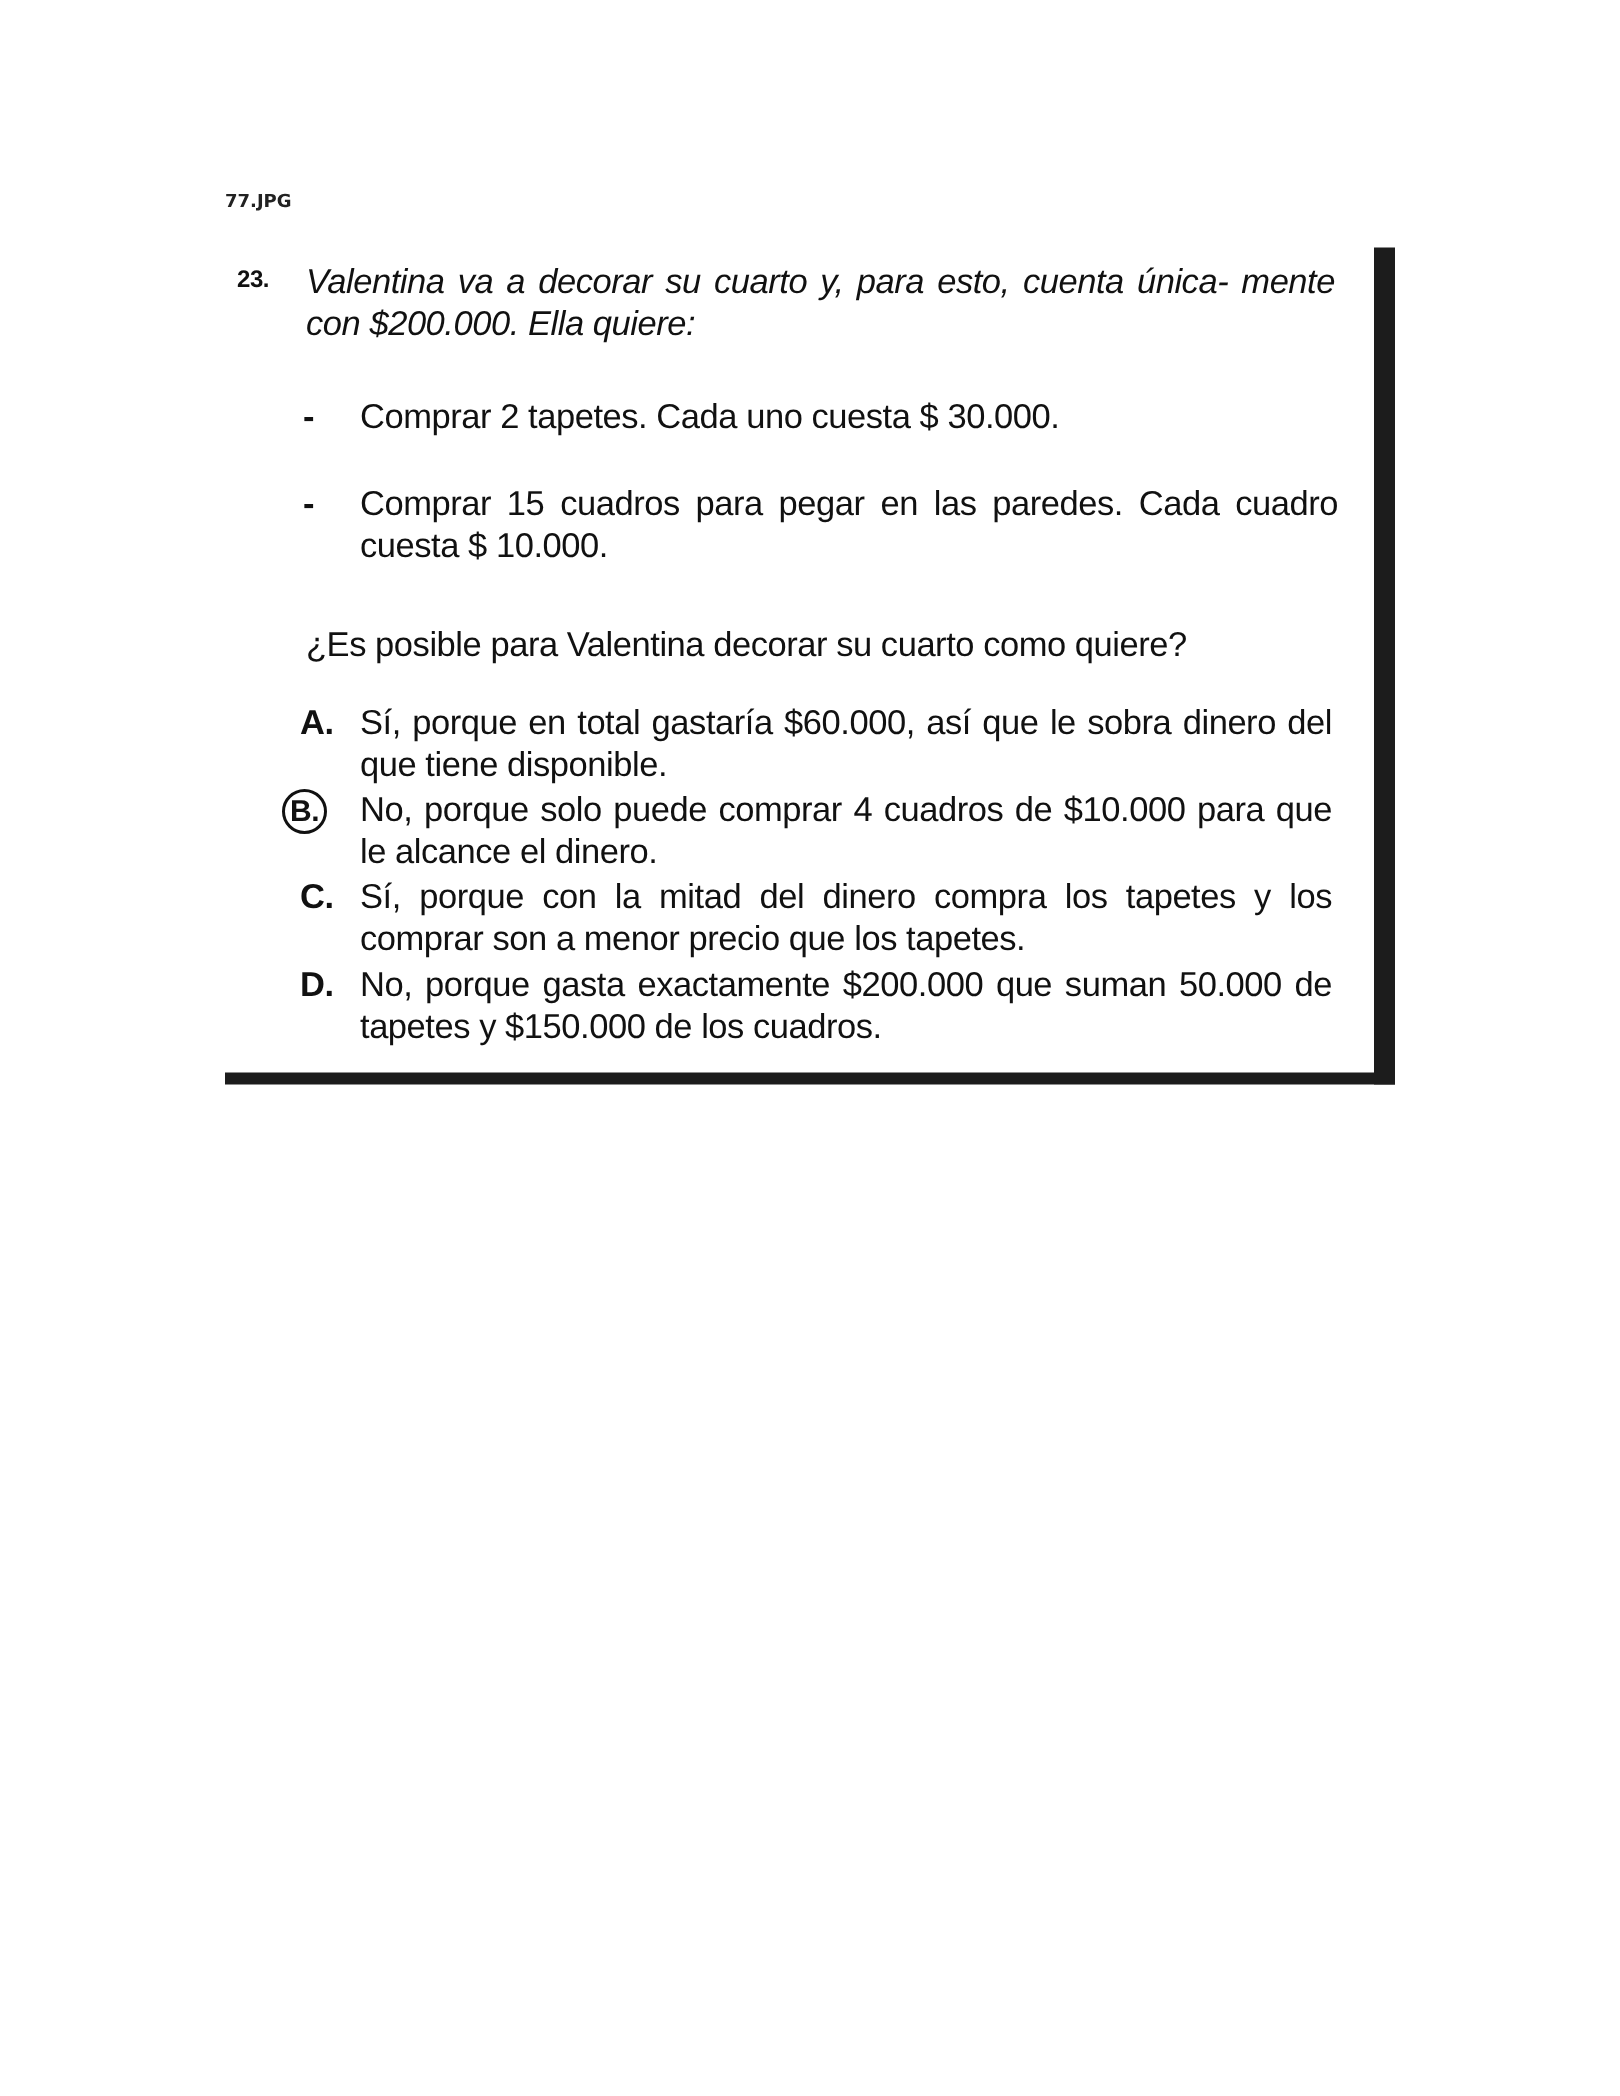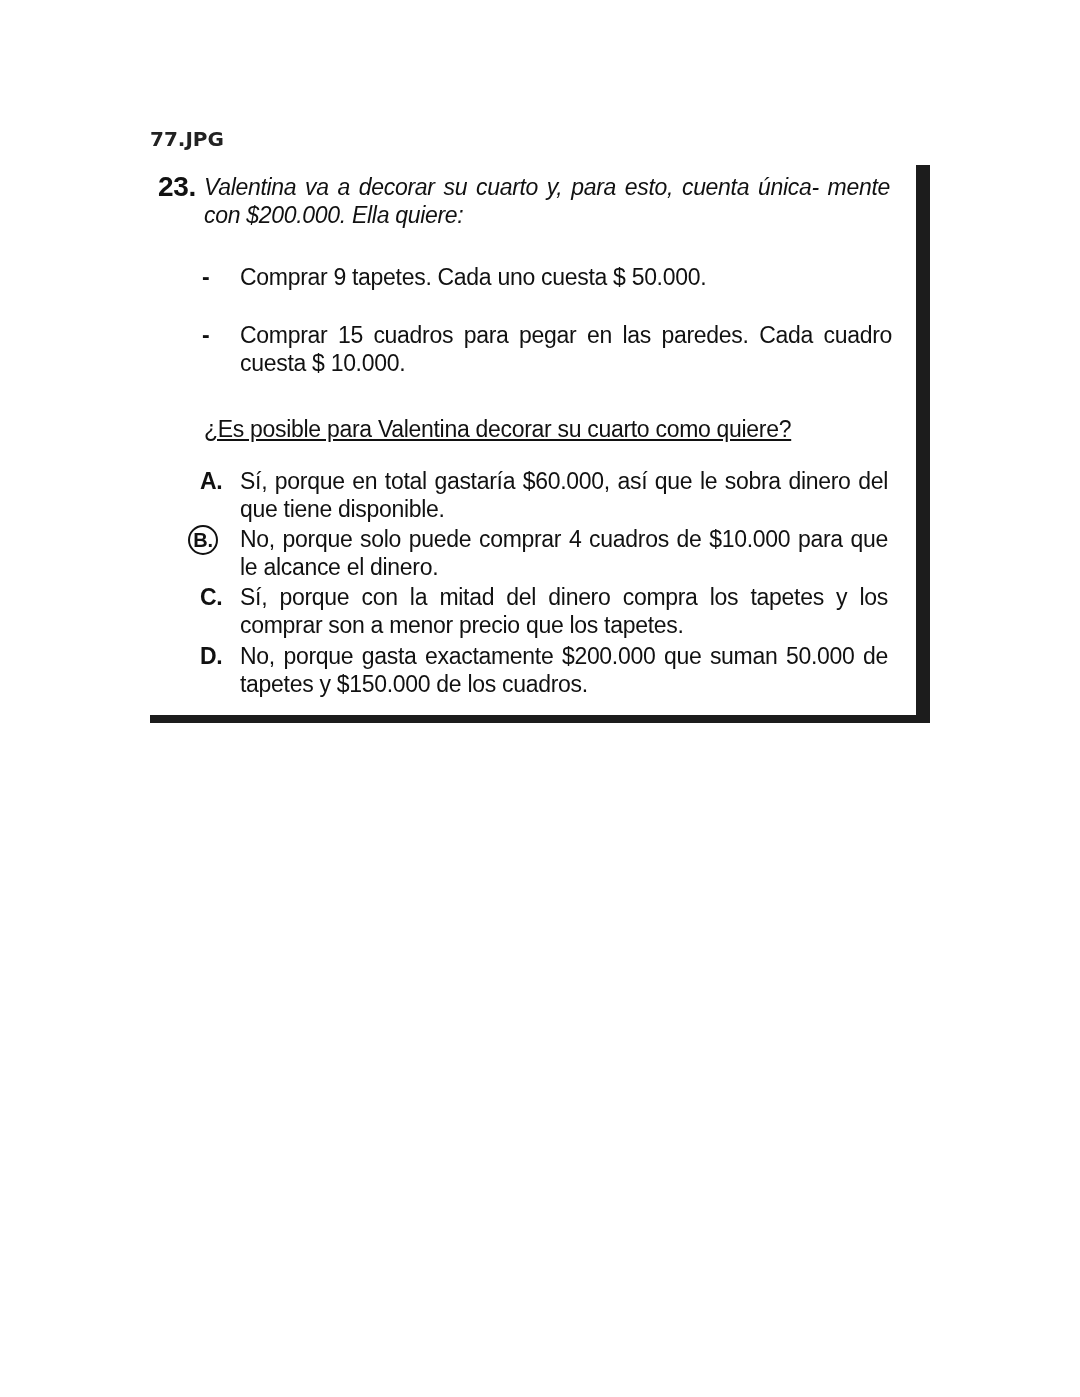--- a/index.html
+++ b/index.html
@@ -1,48 +1,48 @@
 <!DOCTYPE html>
 <html><head>
 <meta charset="utf-8">
 <style>
   html, body { margin:0; padding:0; background:#ffffff; }
   body { width:1080px; height:1397px; position:relative; overflow:hidden; font-family:"Liberation Sans", sans-serif; color:#111; }
-  .filename { position:absolute; left:150px; top:127px; font-family:"DejaVu Sans", sans-serif; font-weight:bold; font-size:20px; color:#222; }
+  .filename { position:absolute; left:150px; top:127px; font-family:"DejaVu Sans", sans-serif; font-weight:bold; font-size:12px; color:#222; }
   .card { position:absolute; left:150px; top:165px; width:780px; height:558px; }
   .border-right { position:absolute; left:766px; top:0; width:14px; height:558px; background:#1c1c1c; }
   .border-bottom { position:absolute; left:0; top:550px; width:780px; height:8px; background:#1c1c1c; }
   .content { position:absolute; left:8px; top:8px; width:732px; font-size:23px; line-height:28px; letter-spacing:-0.3px; }
-  .qnum { position:absolute; left:0; top:0; font-weight:bold; font-size:28px; }
+  .qnum { position:absolute; left:0; top:0; font-weight:bold; font-size:16px; }
   .qtext { position:absolute; left:46px; top:0; width:686px; text-align:justify;font-style:italic; }
   .bullet { position:absolute; left:44px; width:690px; }
   .bullet .dash { position:absolute; left:0; top:0; font-weight:bold; }
   .bullet .btext { position:absolute; left:38px; width:652px; text-align:justify; }
-  .prompt { position:absolute; left:46px; top:242px; width:700px;text-decoration:underline; }
+  .prompt { position:absolute; left:46px; top:242px; width:700px; }
   .opt { position:absolute; left:42px; width:690px; }
   .opt .letter { position:absolute; left:0; top:0; font-weight:bold; }
   .opt .otext { position:absolute; left:40px; width:648px; text-align:justify; }
   .circled { display:inline-block; width:26px; height:26px; border:2.5px solid #111; border-radius:50%; text-align:center; line-height:26px; margin-left:-12px; font-weight:bold; font-size:20px; }
 </style>
 </head>
 <body>
 
 <div class="filename">77.JPG</div>
 
 <div class="card">
   <div class="border-right"></div>
   <div class="border-bottom"></div>
 
   <div class="content">
     <div class="qnum">23.</div>
     <div class="qtext">Valentina va a decorar su cuarto y, para esto, cuenta única- mente con $200.000. Ella quiere:</div>
 
     <div class="bullet" style="top:90px;">
       <span class="dash">-</span>
-      <span class="btext">Comprar 9 tapetes. Cada uno cuesta $ 50.000.</span>
+      <span class="btext">Comprar 2 tapetes. Cada uno cuesta $ 30.000.</span>
     </div>
     <div class="bullet" style="top:148px;">
       <span class="dash">-</span>
       <span class="btext">Comprar 15 cuadros para pegar en las paredes. Cada cuadro cuesta $ 10.000.</span>
     </div>
 
     <div class="prompt">¿Es posible para Valentina decorar su cuarto como quiere?</div>
 
     <div class="opt" style="top:294px;">
       <span class="letter">A.</span>

